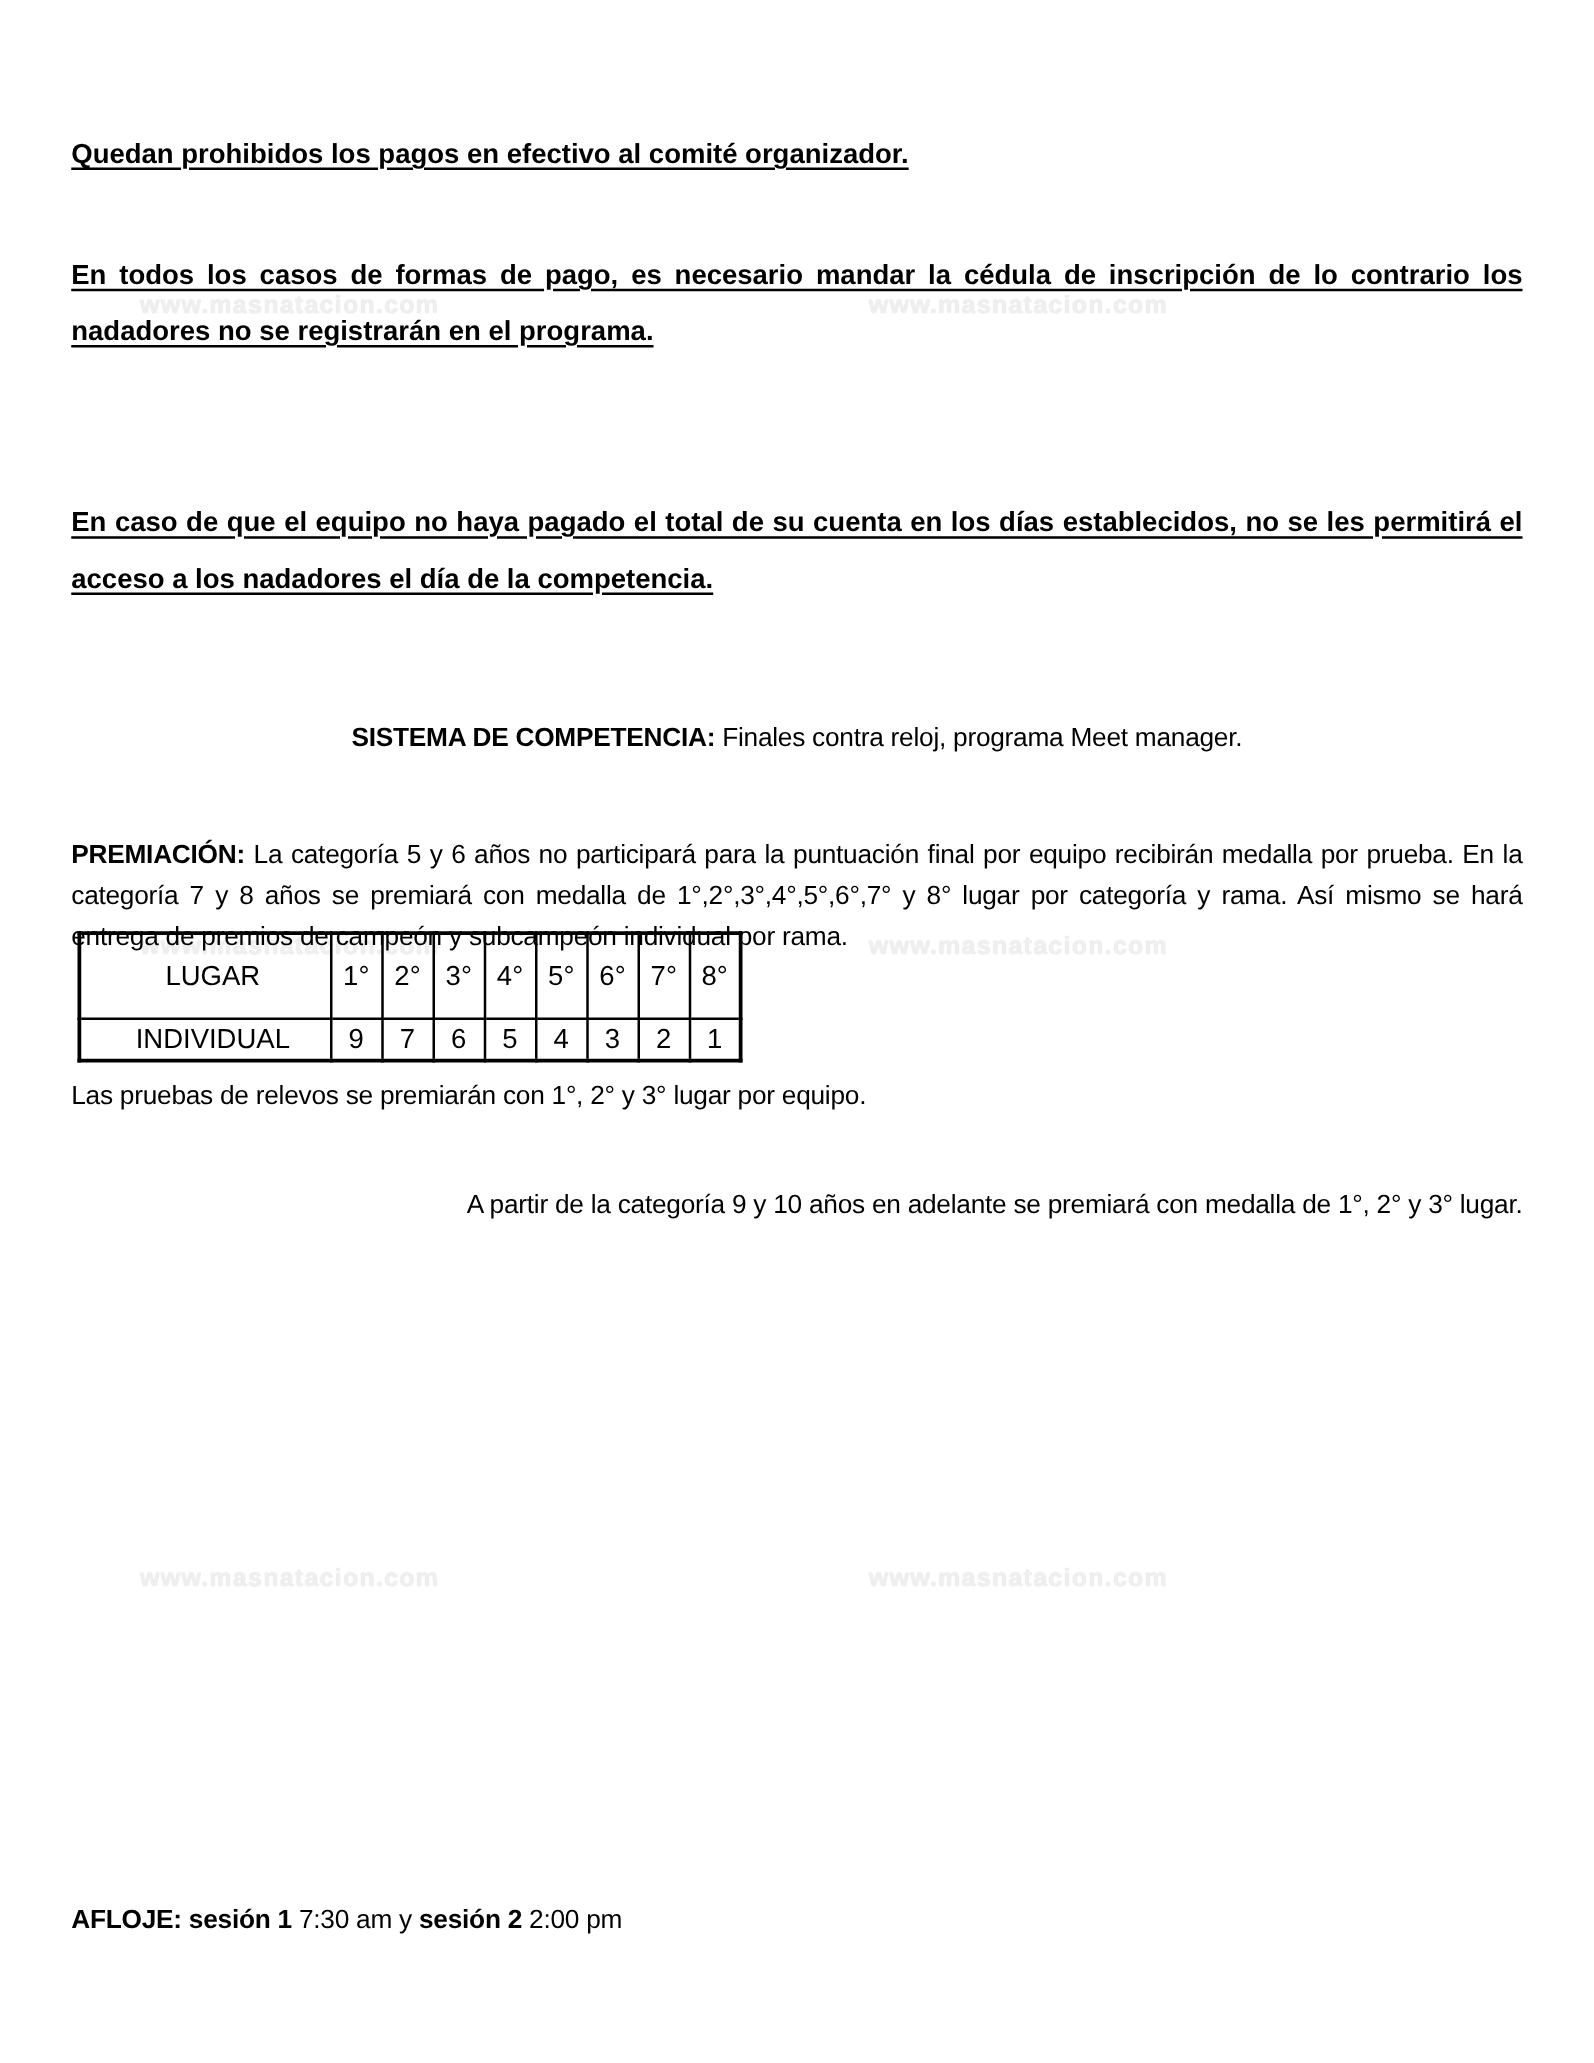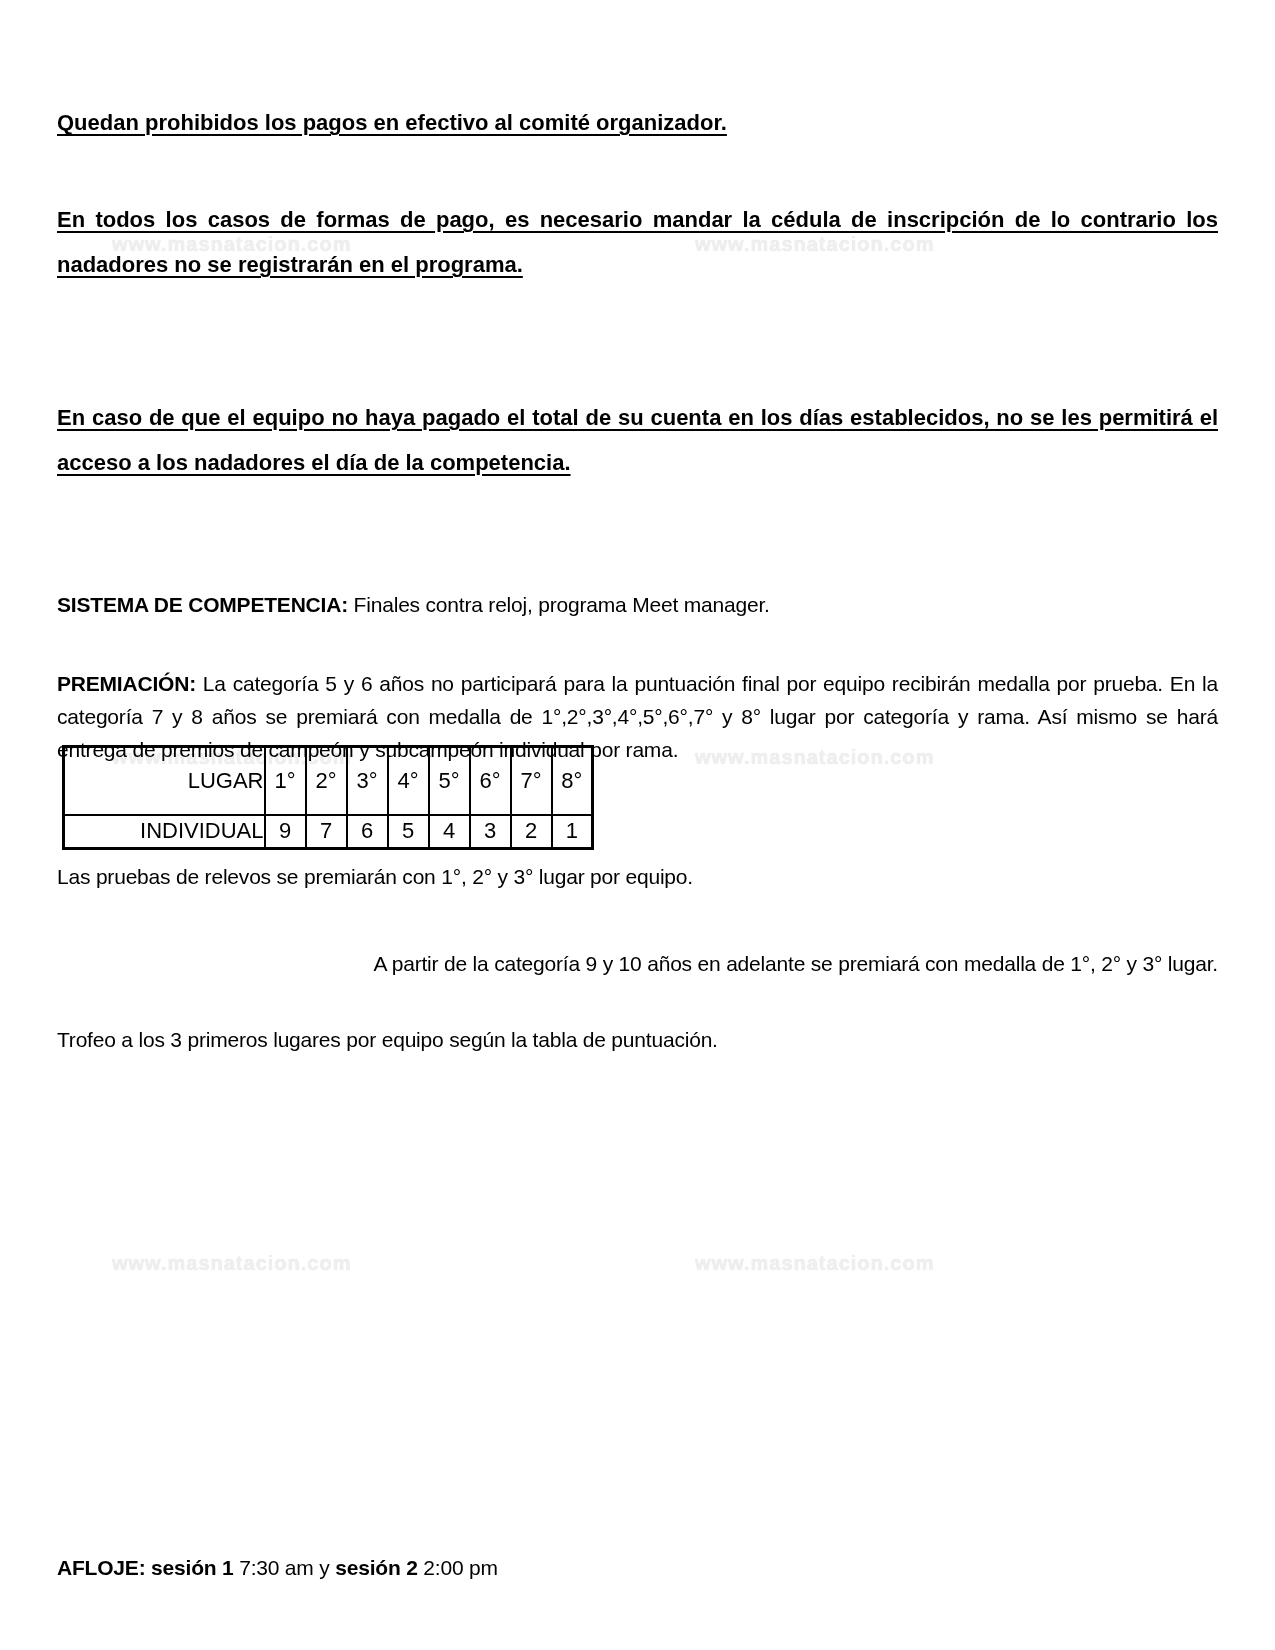--- a/index.html
+++ b/index.html
@@ -40,21 +40,21 @@
   
   table.punt {
     position:absolute; left:62px; top:745px;
     border-collapse:collapse;
     background:transparent;
     font-size:22px;
     z-index:1;
   }
   table.punt { border:3px solid #000; }
   table.punt td { border:2px solid #000; text-align:center; vertical-align:middle; }
-  table.punt td.label-cell { width:201px; text-align:right; padding-left:12px; }
+  table.punt td.label-cell { width:201px; text-align:center; padding-left:12px; }
   table.punt td.num-cell { width:41px; }
   table.punt tr.r0 td { height:68px; }
   table.punt tr.r1 td { height:34px; }
   table.punt tr.r2 td { height:69px; }
 </style>
 </head>
 <body>
 
 <div class="page">
 
@@ -64,29 +64,28 @@
   <div class="wm" style="left:695px; top:746px;">www.masnatacion.com</div>
   <div class="wm" style="left:112px; top:1252px;">www.masnatacion.com</div>
   <div class="wm" style="left:695px; top:1252px;">www.masnatacion.com</div>
 
   <p class="blk content u-bold" style="top:100px;">Quedan prohibidos los pagos en efectivo al comité organizador.</p>
 
   <p class="blk content u-bold just" style="top:152px;">En todos los casos de formas de pago, es necesario mandar la cédula de inscripción de lo contrario los nadadores no se registrarán en el programa.</p>
 
   <p class="blk content u-bold just" style="top:260px;">En caso de que el equipo no haya pagado el total de su cuenta en los días establecidos, no se les permitirá el acceso a los nadadores el día de la competencia.</p>
 
-  <p class="blk content body-txt" style="top:364px;"><b class="lbl">SISTEMA DE COMPETENCIA:</b><span> Finales contra reloj, programa Meet manager.</span></p>
+  <p class="blk content body-txt" style="top:350px;text-align:center;"><b class="lbl">SISTEMA DE COMPETENCIA:</b><span> Finales contra reloj, programa Meet manager.</span></p>
 
   <p class="blk content body-txt just" style="top:410px; line-height:33px;"><b class="lbl">PREMIACIÓN:</b><span> La categoría 5 y 6 años no participará para la puntuación final por equipo recibirán medalla por prueba. En la categoría 7 y 8 años se premiará con medalla de 1°,2°,3°,4°,5°,6°,7° y 8° lugar por categoría y rama. Así mismo se hará entrega de premios de campeón y subcampeón individual por rama.</span></p>
 
   <p class="blk content body-txt" style="top:505px;">Las pruebas de relevos se premiarán con 1°, 2° y 3° lugar por equipo.</p>
 
   <p class="blk content body-txt" style="top:560px;text-align:right;">A partir de la categoría 9 y 10 años en adelante se premiará con medalla de 1°, 2° y 3° lugar.</p>
 
-  <p class="blk content body-txt" style="top:604px;">Trofeo a los 3 primeros lugares por equipo según la tabla de puntuación.</p>
 
 
   <table class="punt">
     <tbody>
         <tr class="r0">
       <td class="label-cell">LUGAR</td>
       <td class="num-cell">1°</td>
       <td class="num-cell">2°</td>
       <td class="num-cell">3°</td>
       <td class="num-cell">4°</td>

